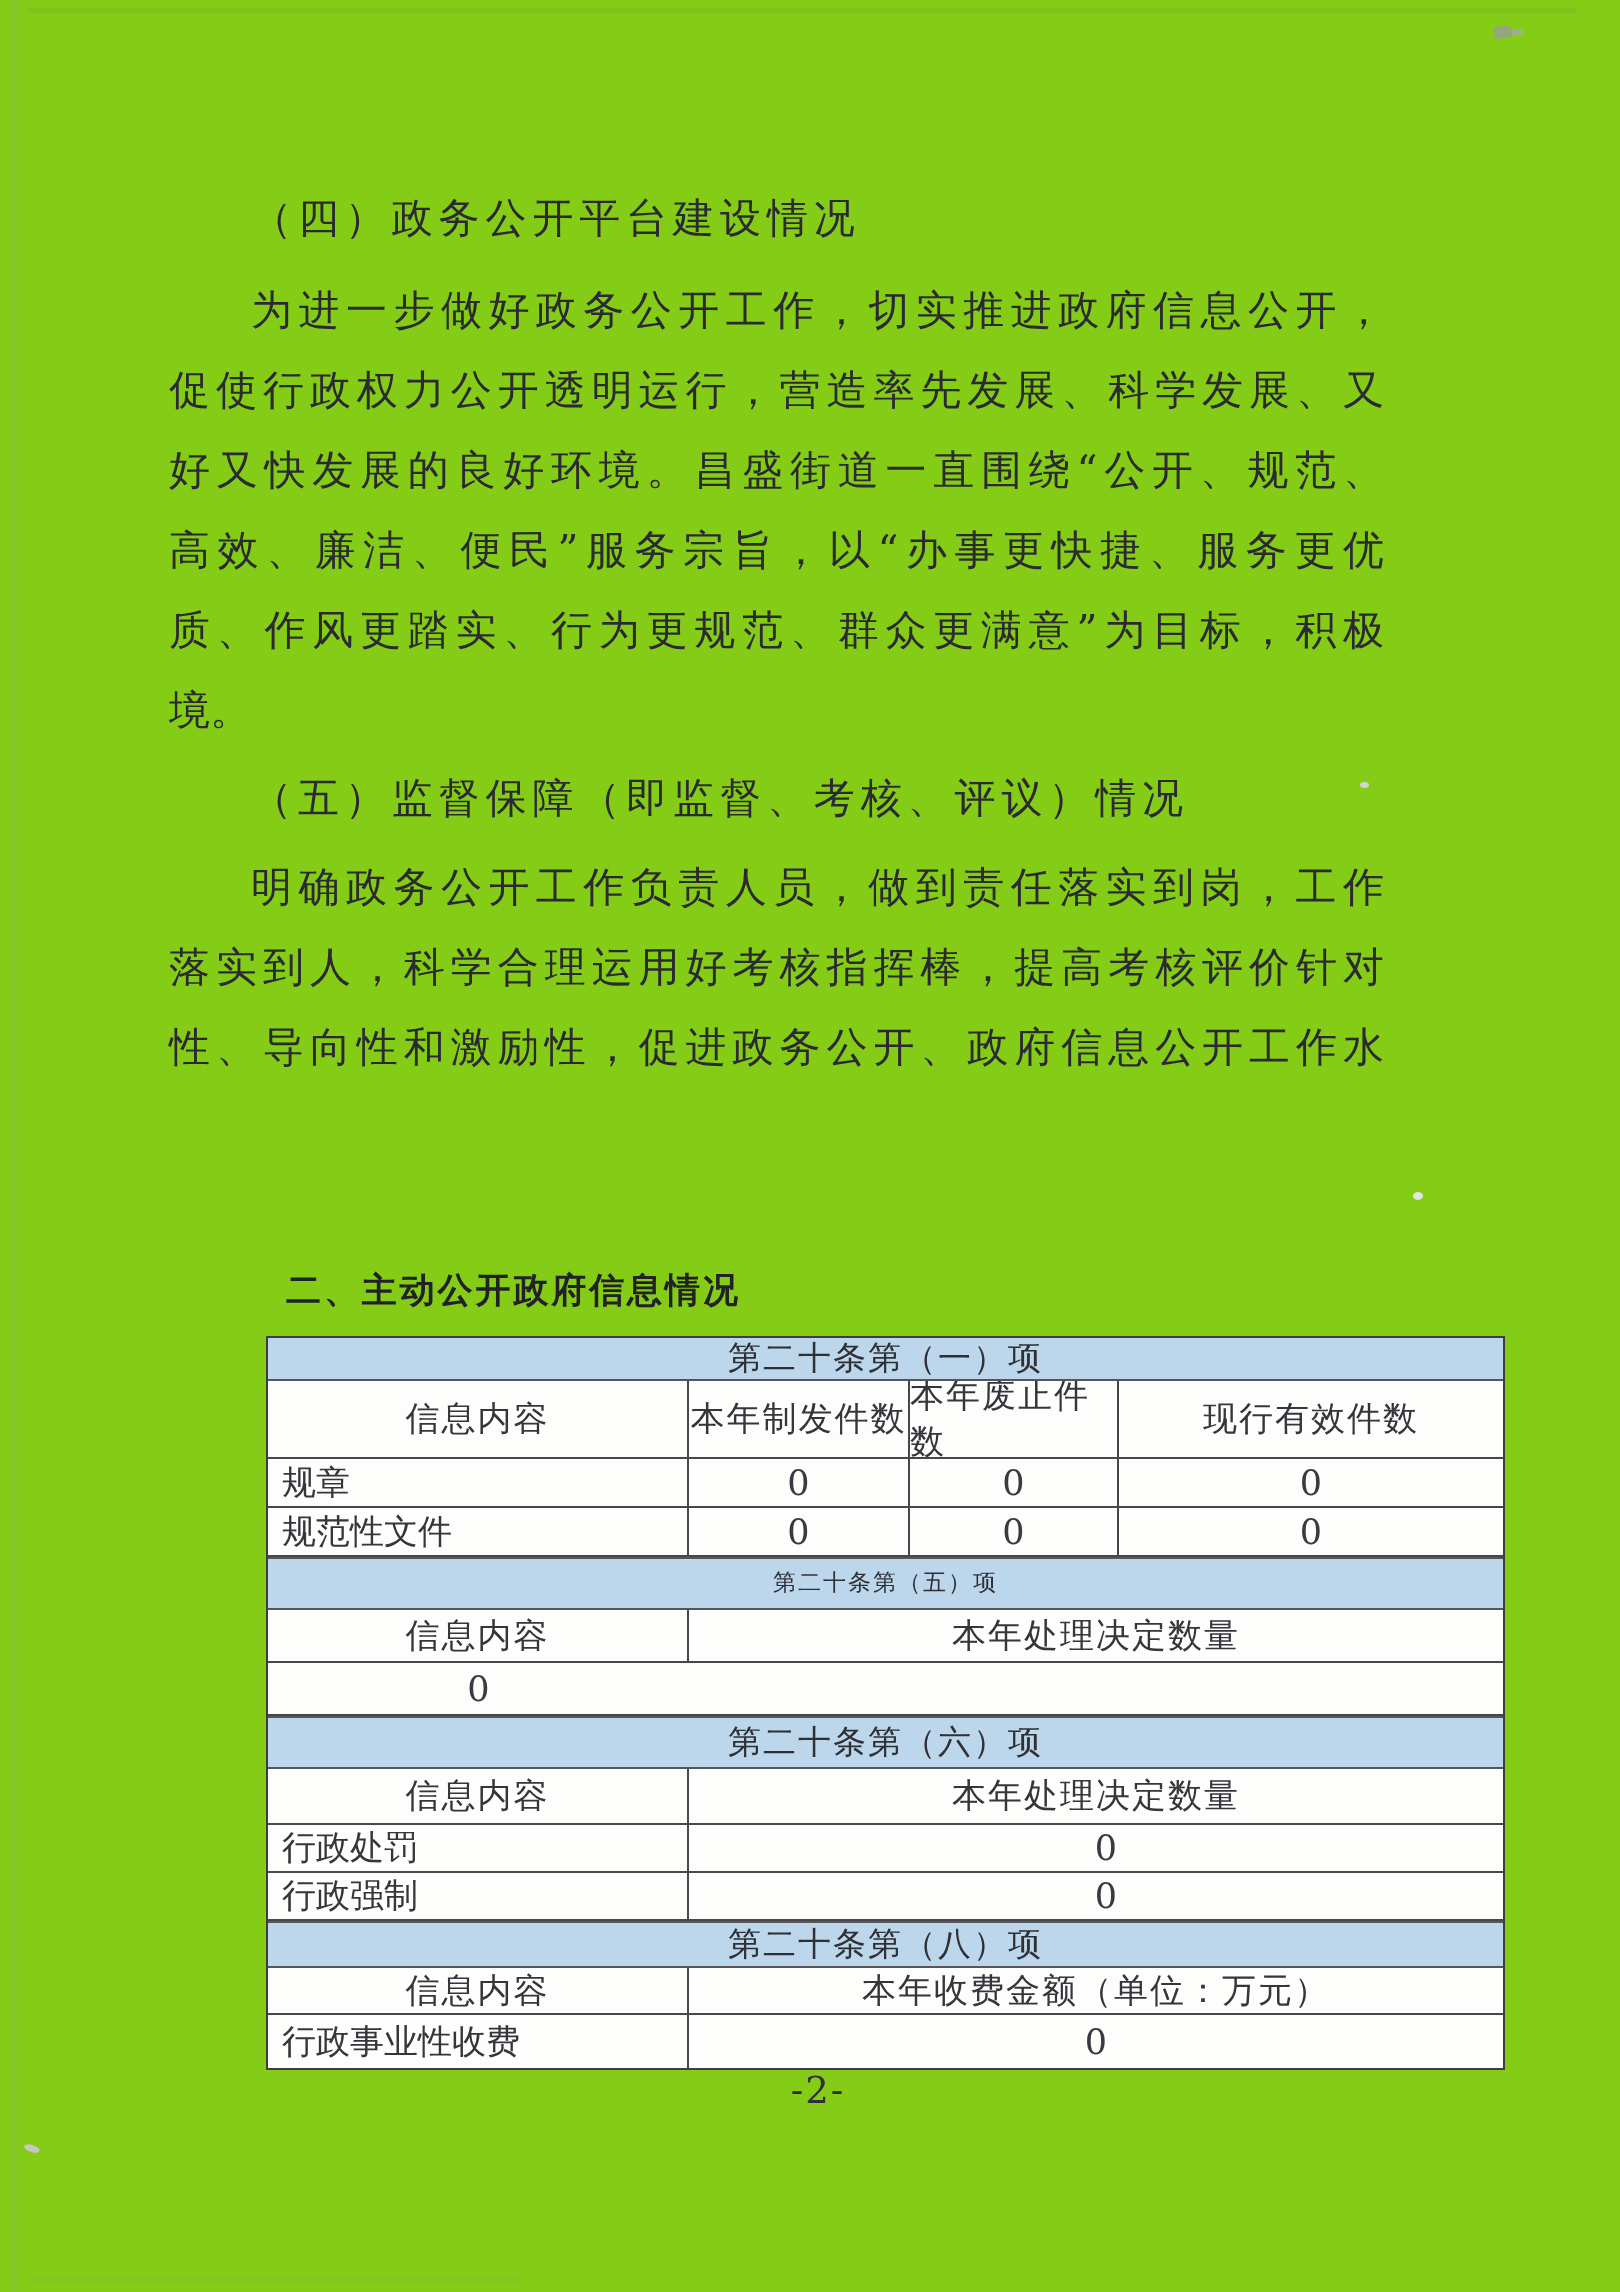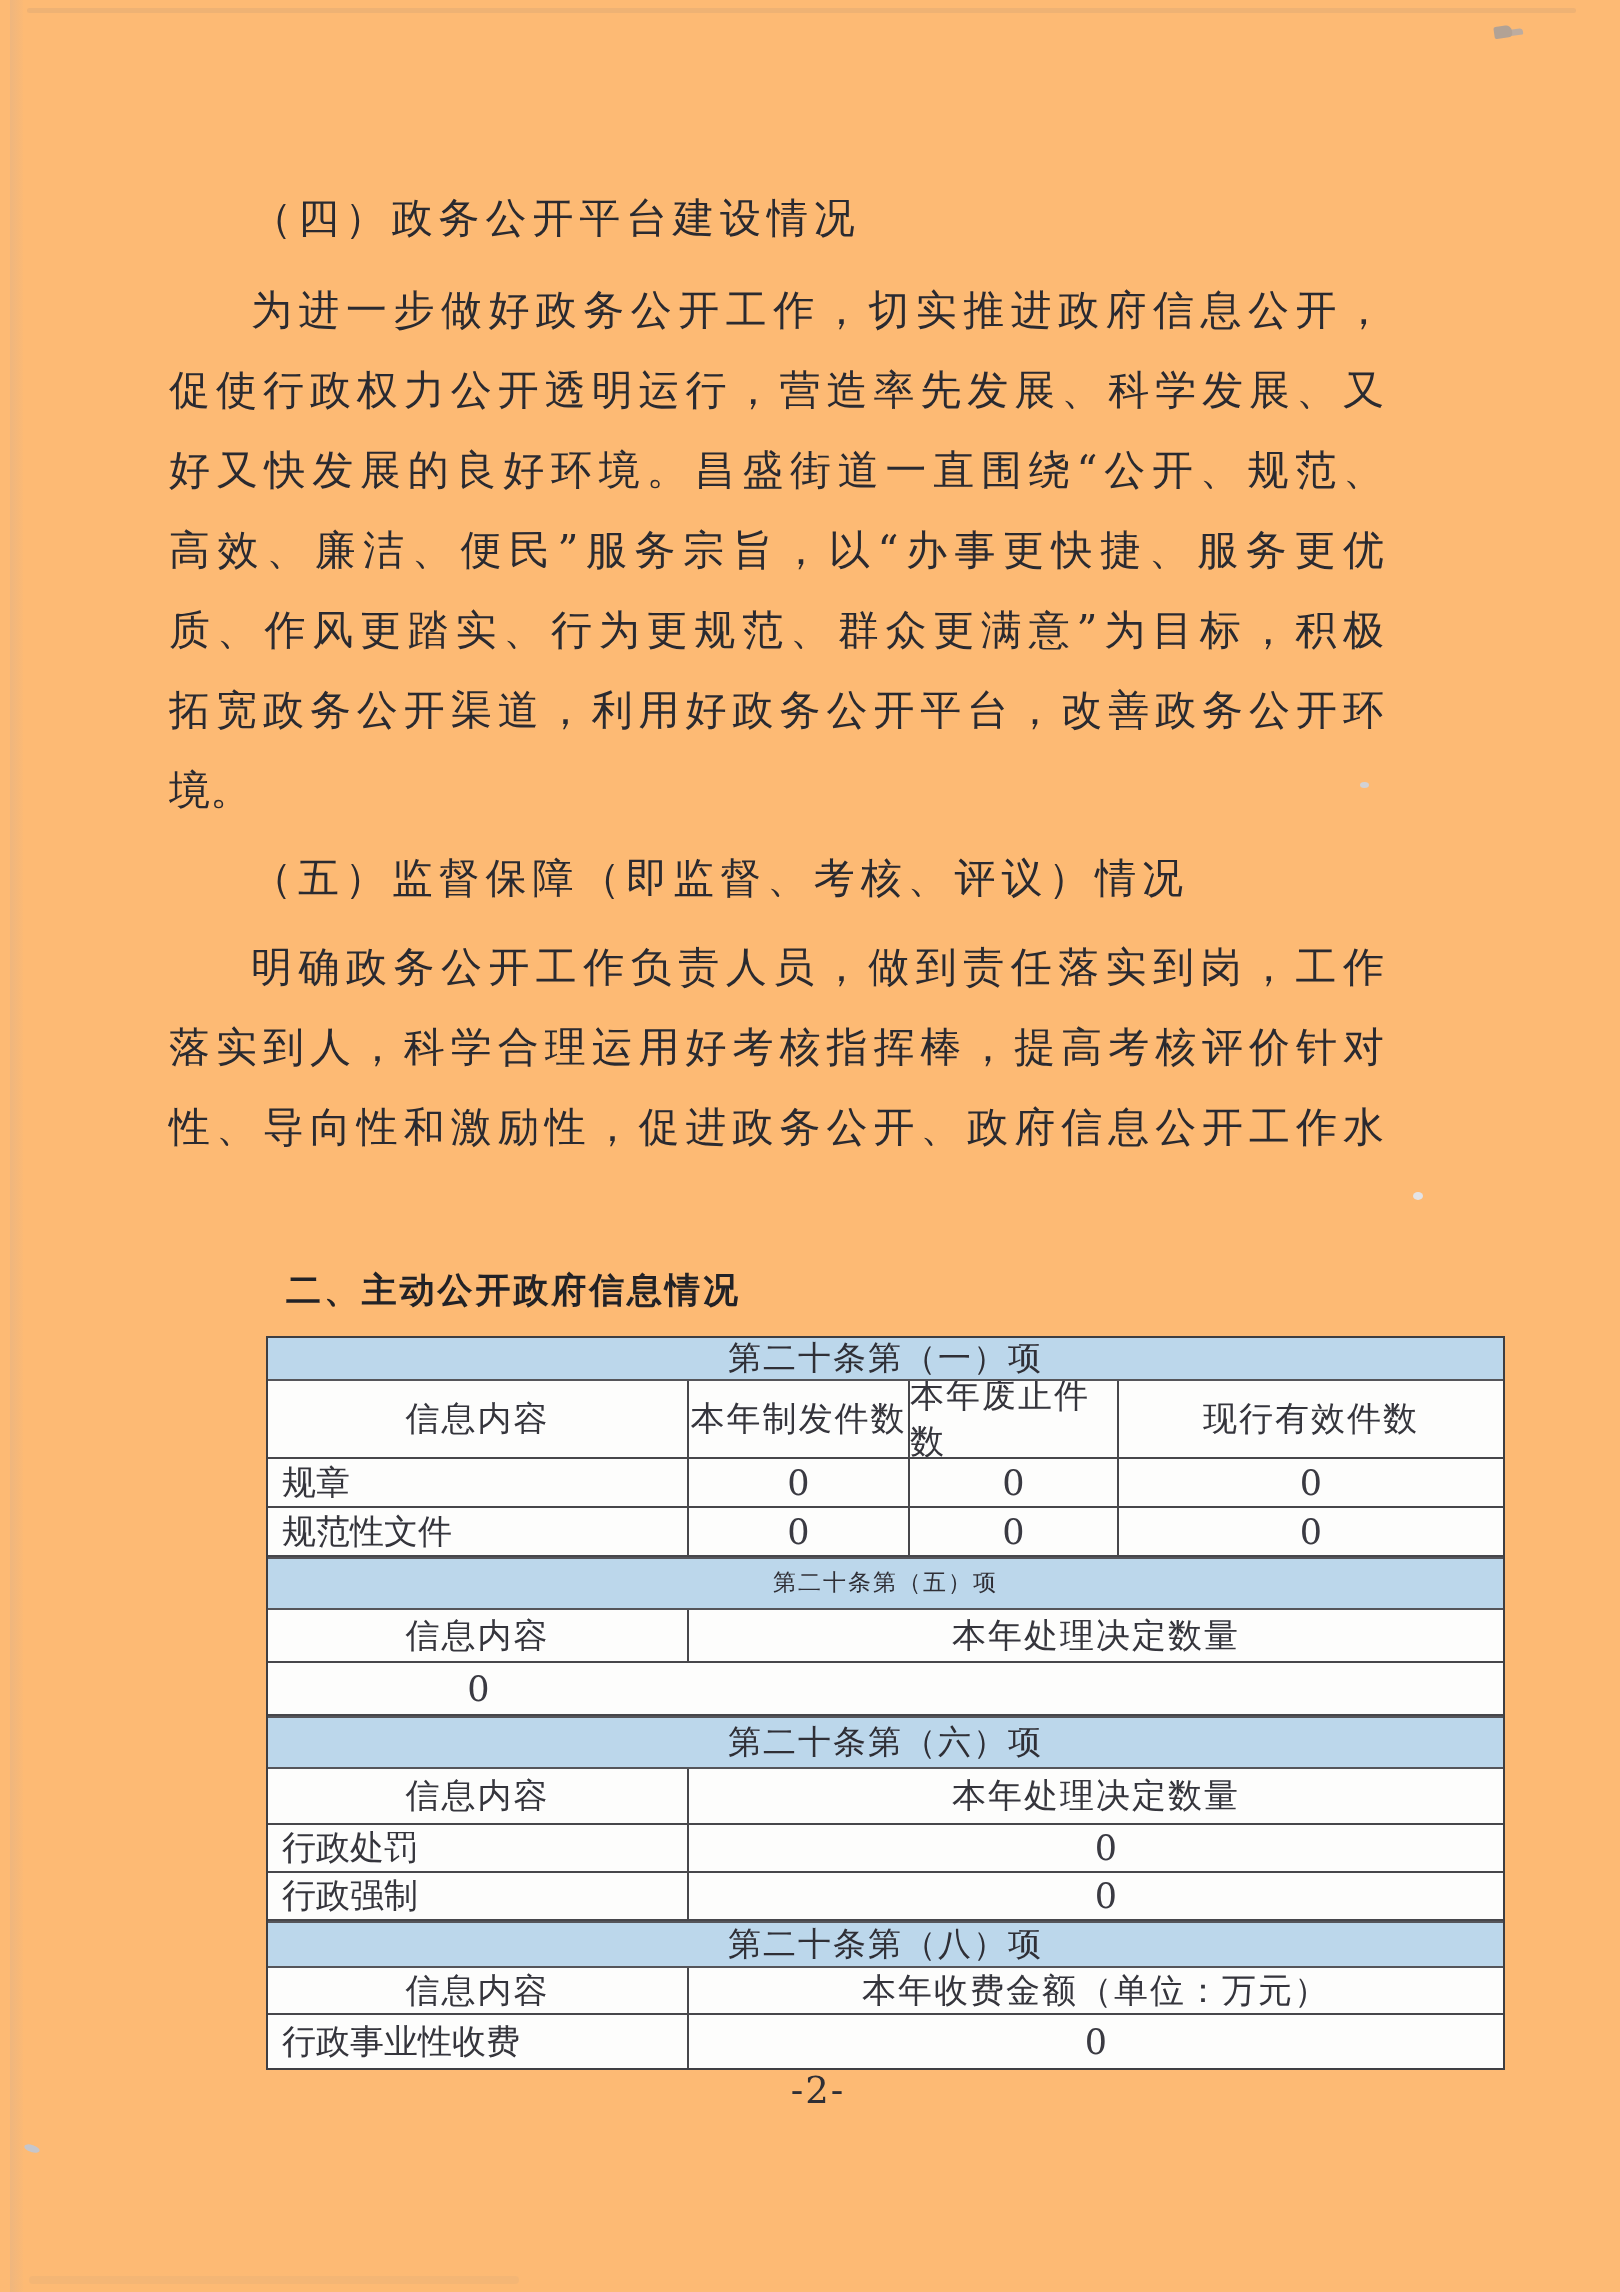--- a/index.html
+++ b/index.html
@@ -1,20 +1,20 @@
 <!DOCTYPE html>
 <html><head>
 <meta charset="utf-8">
 <style>
   html,body{margin:0;padding:0;background:#e8e8e6;}
   .page{
     position:relative;
     width:1620px;height:2293px;
     margin:0 auto;
-    background:#fdba74;
+    background:#84cc16;
     overflow:hidden;
     font-family:"DejaVu Serif","Liberation Serif",serif;
     color:#2a2a30;
   }
   
   .textblock{
     position:absolute;left:169px;top:178px;width:1215px;
     font-size:41px;
   }
   .line{height:80px;line-height:80px;white-space:nowrap;}
@@ -111,21 +111,20 @@
 
 <div class="page">
 
   <div class="textblock">
     <div class="line hd hd4 indent">（四）政务公开平台建设情况</div>
     <div class="line j indent">为进一步做好政务公开工作，切实推进政府信息公开，</div>
     <div class="line j">促使行政权力公开透明运行，营造率先发展、科学发展、又</div>
     <div class="line j">好又快发展的良好环境。昌盛街道一直围绕“公开、规范、</div>
     <div class="line j">高效、廉洁、便民”服务宗旨，以“办事更快捷、服务更优</div>
     <div class="line j">质、作风更踏实、行为更规范、群众更满意”为目标，积极</div>
-    <div class="line j">拓宽政务公开渠道，利用好政务公开平台，改善政务公开环</div>
     <div class="line">境。</div>
     <div class="line hd hd5 indent">（五）监督保障（即监督、考核、评议）情况</div>
     <div class="line j indent">明确政务公开工作负责人员，做到责任落实到岗，工作</div>
     <div class="line j">落实到人，科学合理运用好考核指挥棒，提高考核评价针对</div>
     <div class="line j">性、导向性和激励性，促进政务公开、政府信息公开工作水</div>
   </div>
 
   <div class="main-heading">二、主动公开政府信息情况</div>
 
   <div class="gov-table">

